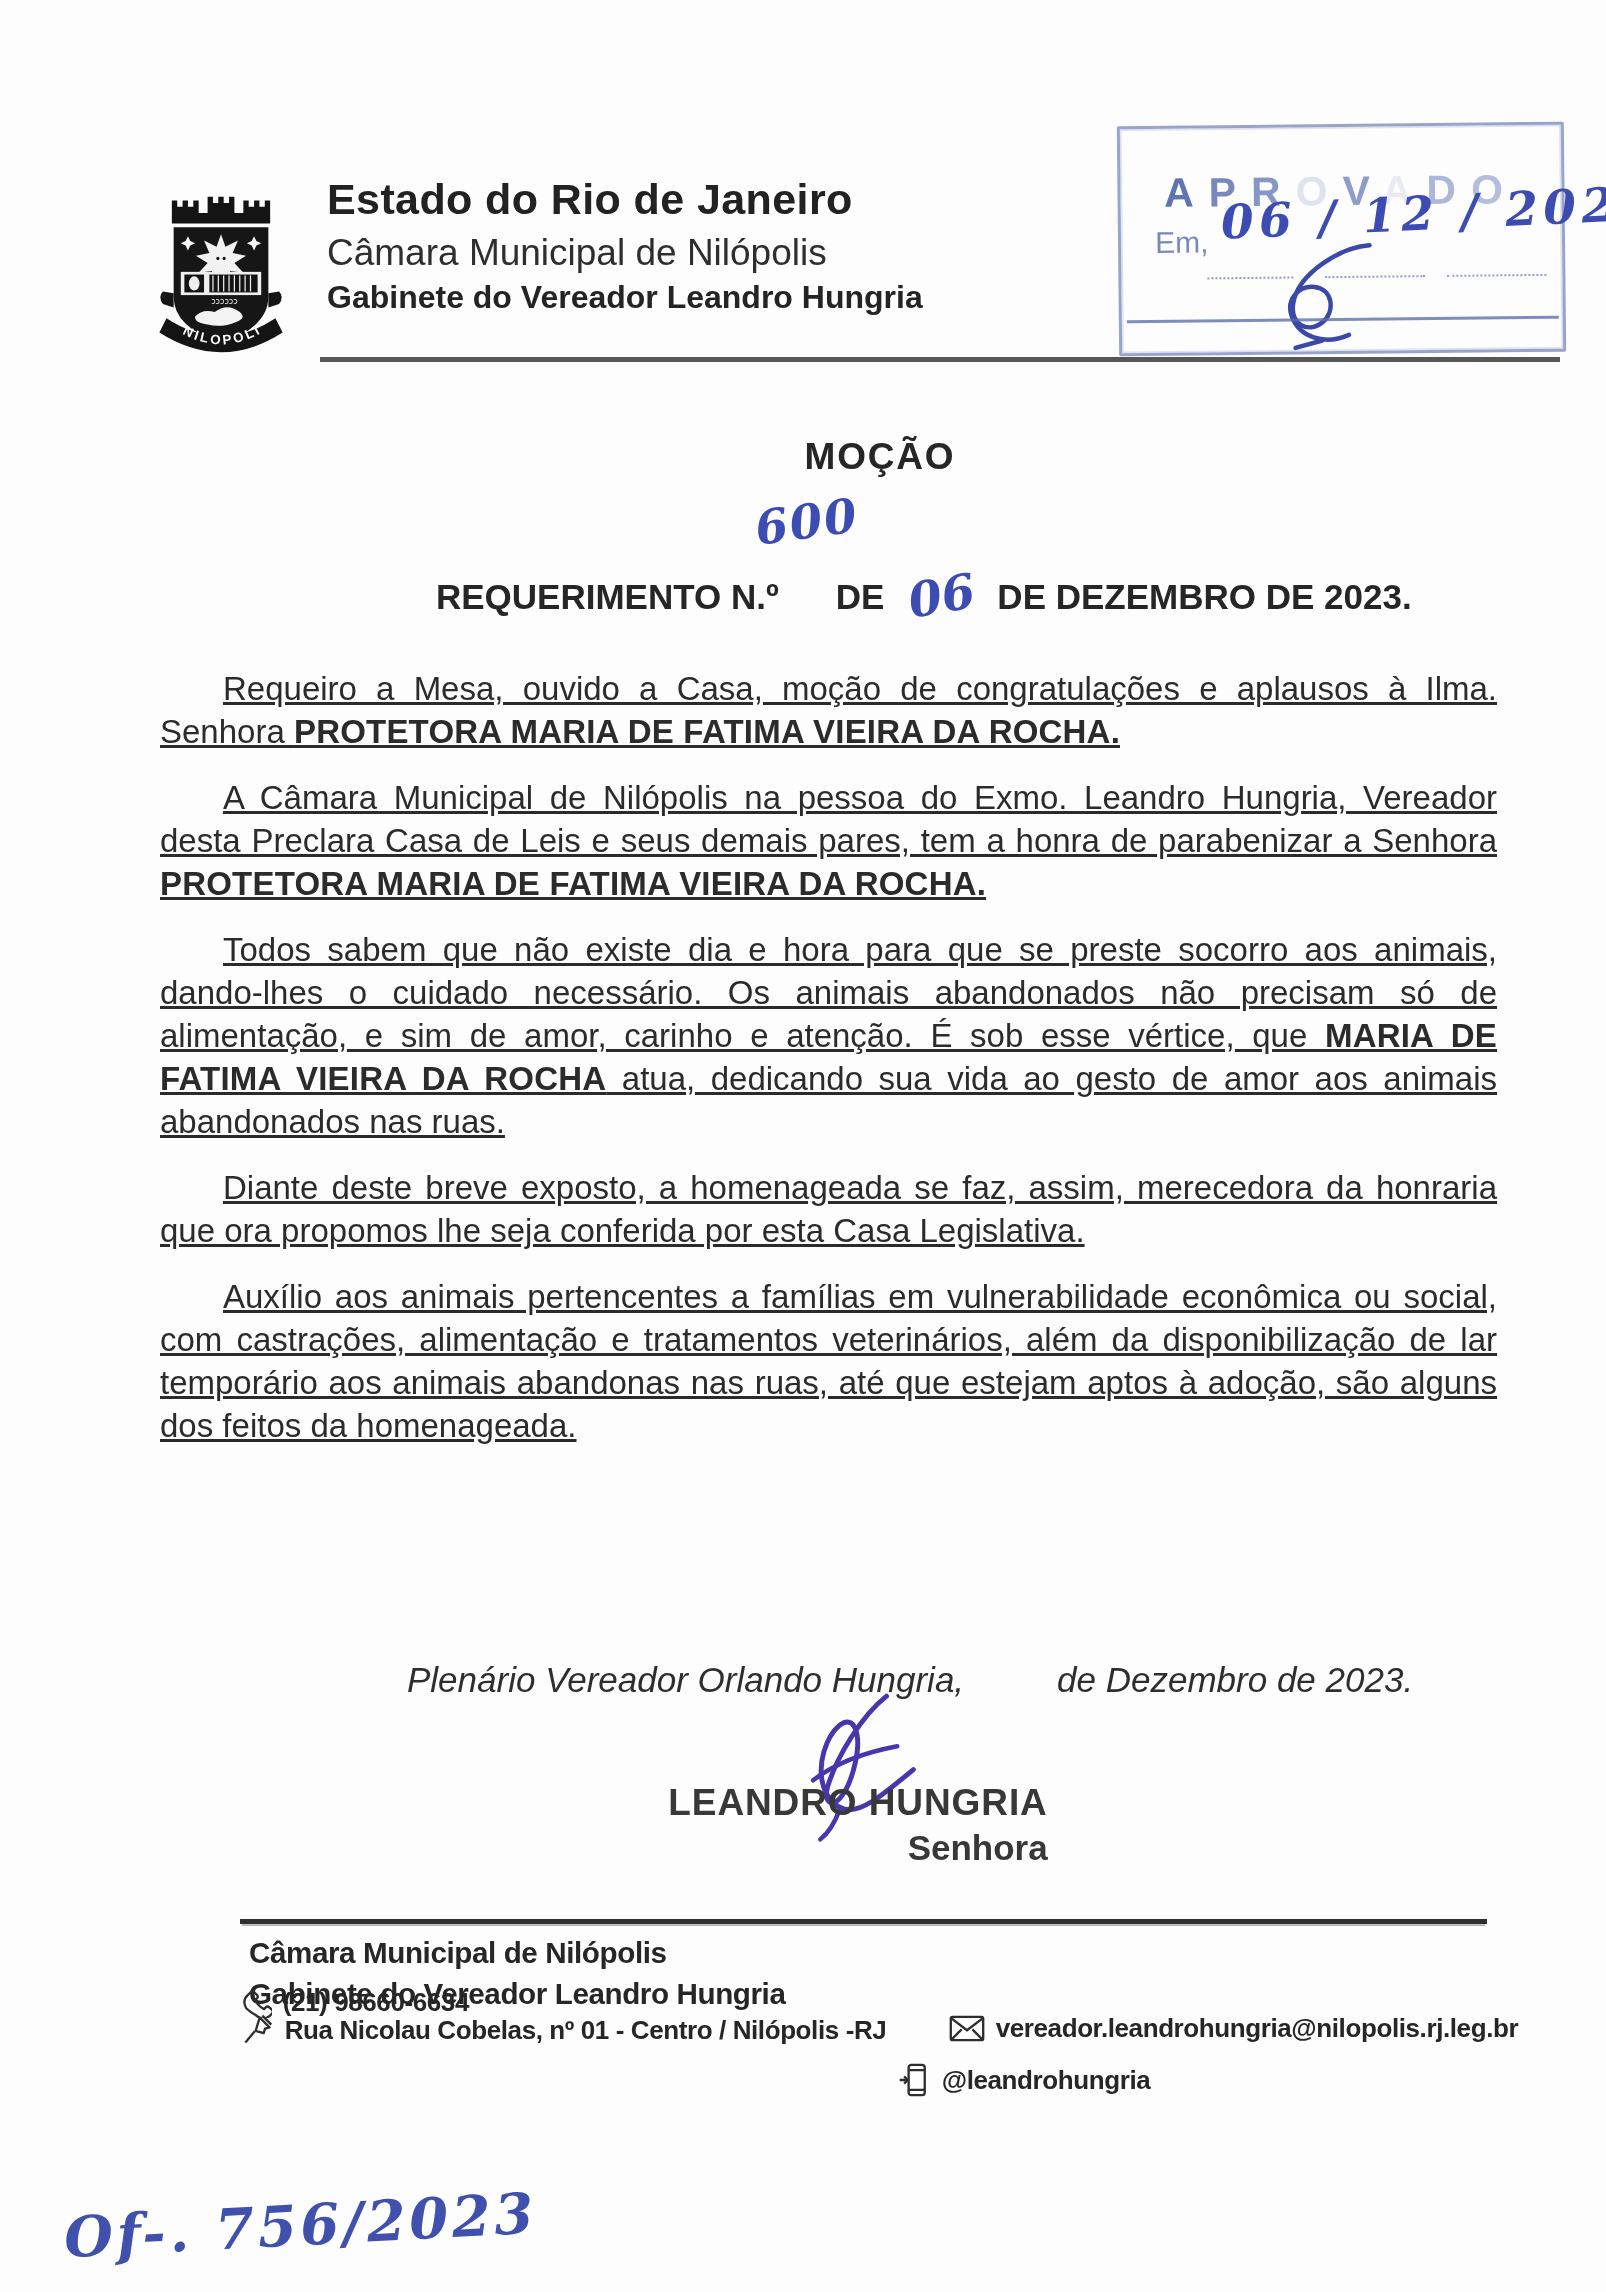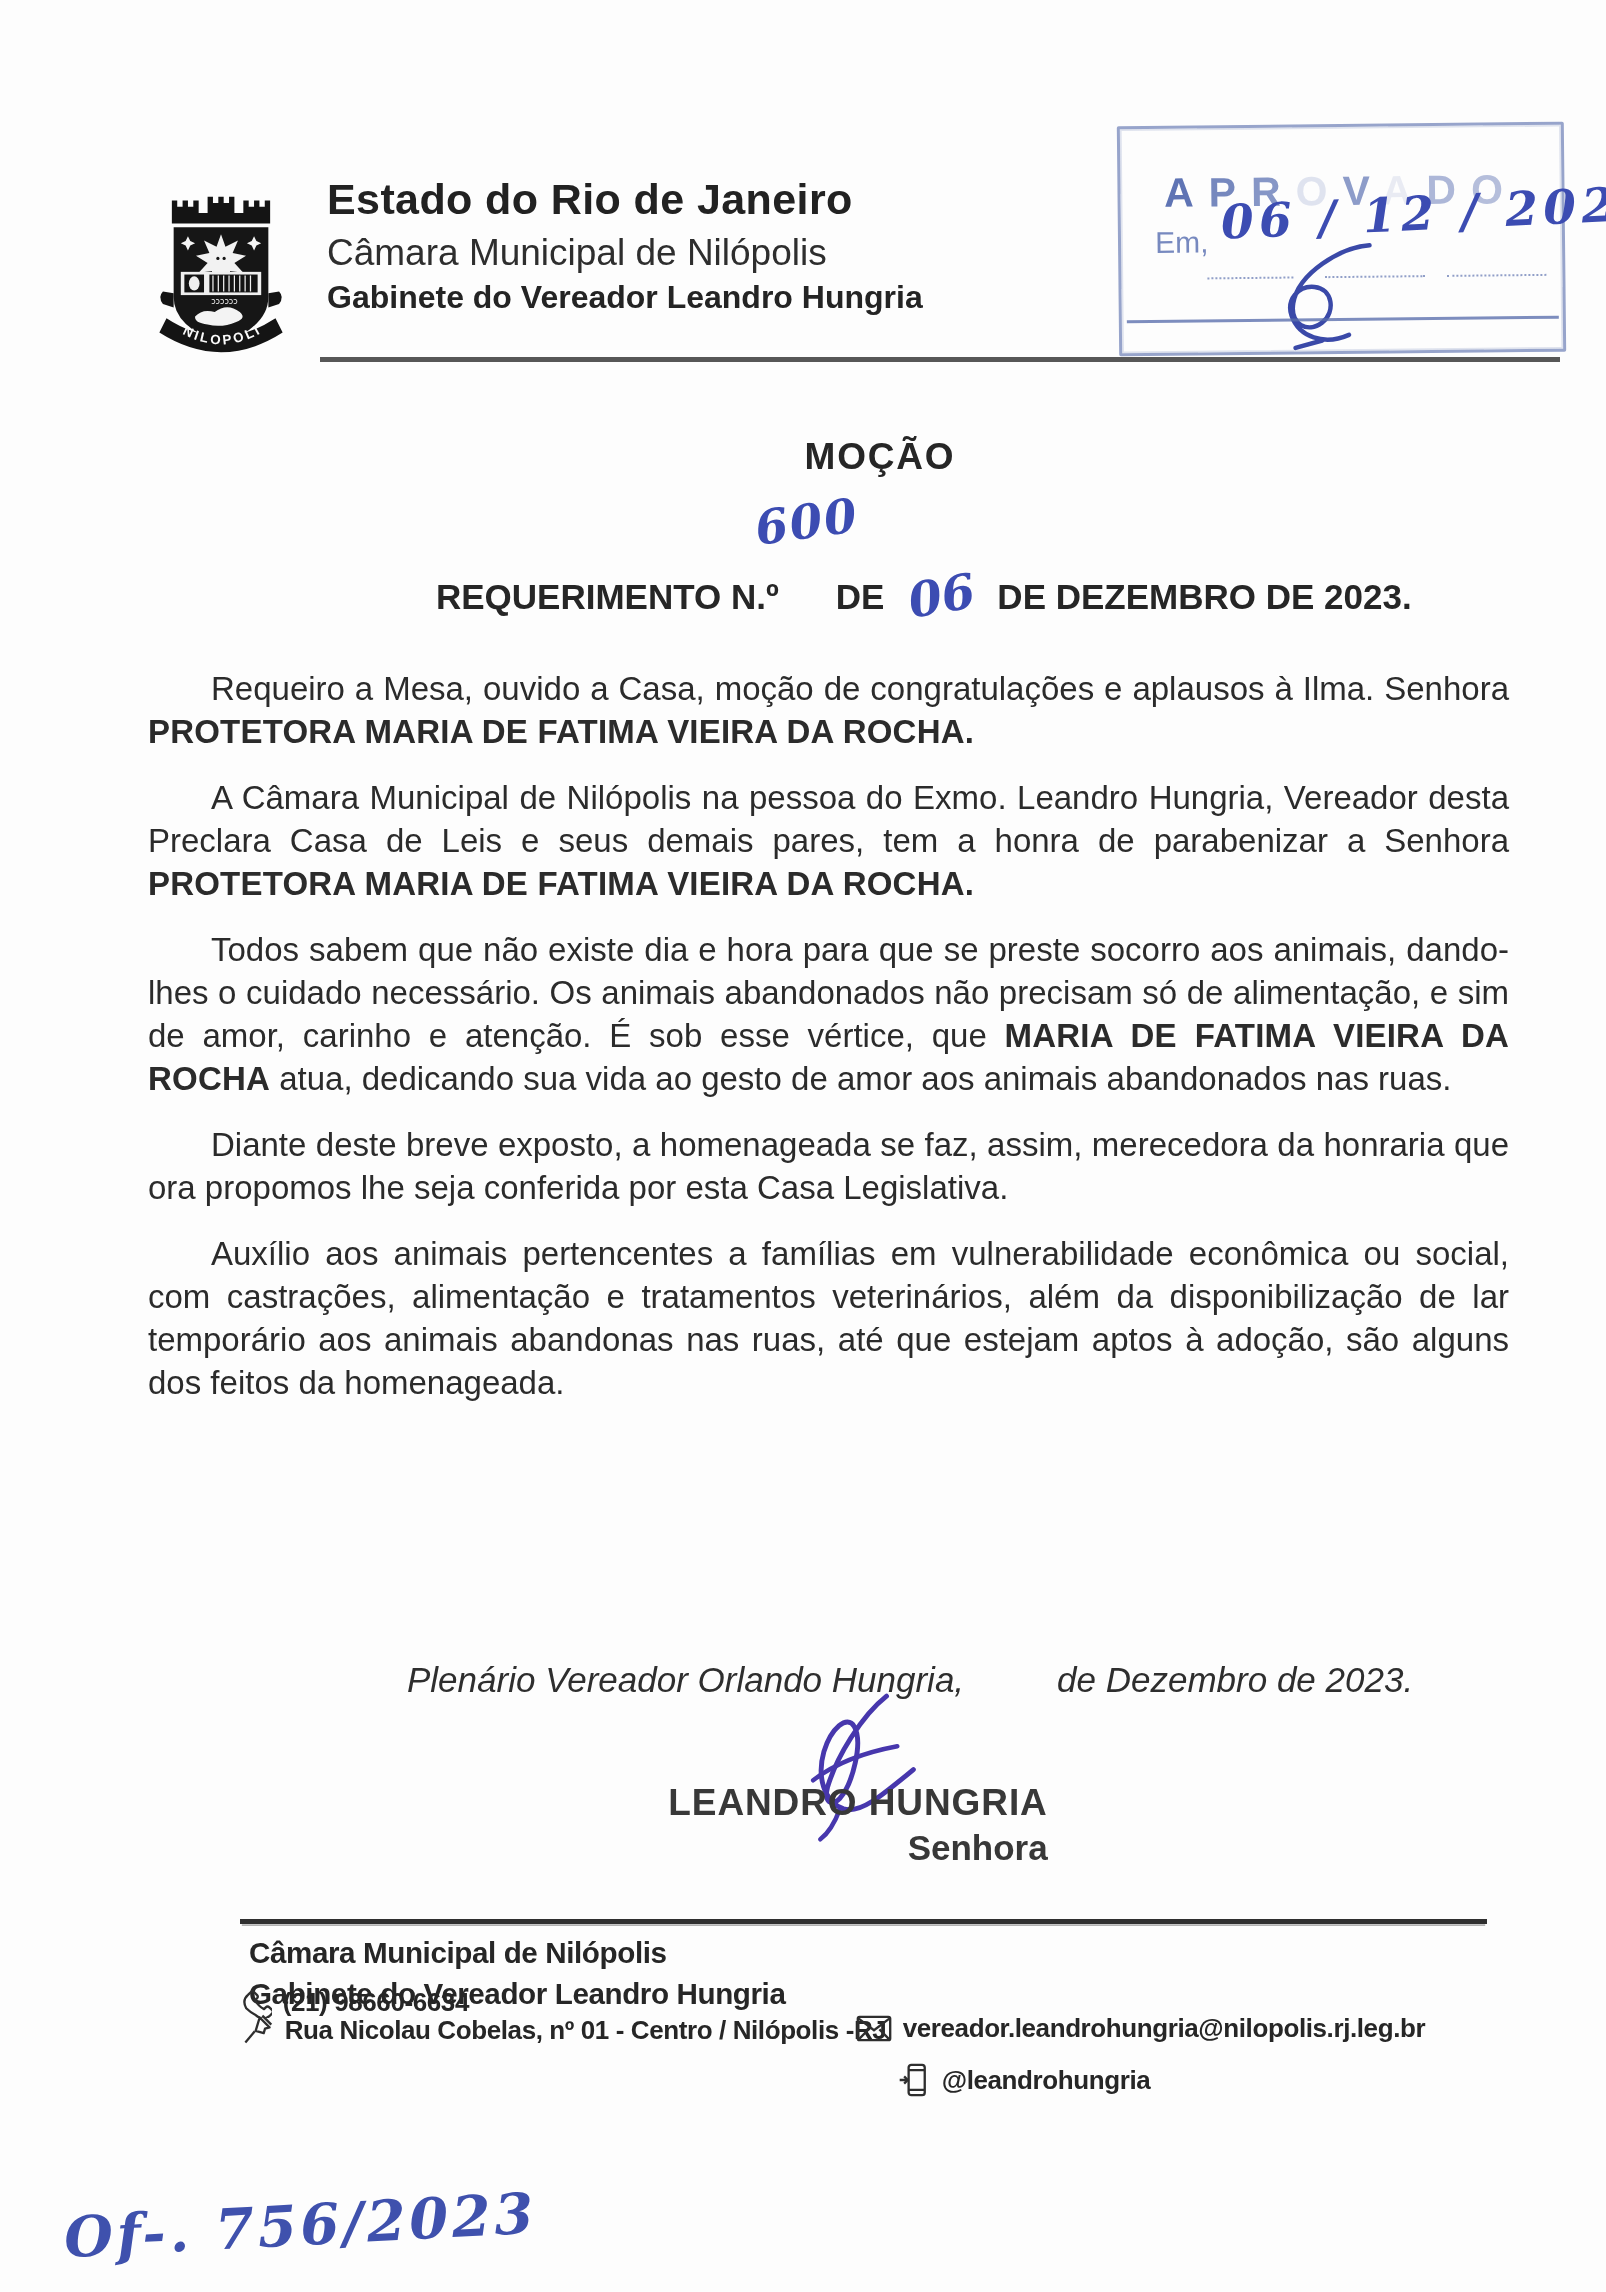--- a/index.html
+++ b/index.html
@@ -41,42 +41,42 @@
   .hand-number{position:absolute;left:755px;top:494px;font-size:47px;transform:rotate(-8deg);letter-spacing:1.8px;}
   .req-line{position:absolute;left:436px;top:564px;font-size:35px;font-weight:bold;
     color:#262626;white-space:nowrap;}
   .req-gap1{display:inline-block;width:57px;} .req-gap2{display:inline-block;width:21.5px;}
   .hand-day{display:inline-block;font-size:48px;transform:rotate(-10deg) translateY(3.6px);
     font-weight:bold;width:70px;text-align:center;}
 
   
   .body-text{position:absolute;left:148px;top:667px;width:1361px;
     font-size:33px;line-height:43px;text-align:justify;color:#2b2b2b;}
-  .body-text p{margin:0 0 23px;text-indent:63px;}
+  .body-text p{margin:0 12px 23px;text-indent:63px;text-decoration:underline;}
   .body-text p:nth-child(5){margin-bottom:56px;}
   .body-text b{letter-spacing:0.2px;}
   .plenary{position:absolute;left:407px;top:1637px;font-size:35px;font-style:italic;
     color:#2e2e2e;white-space:nowrap;margin-top:23px;}
   .plenary .gap{display:inline-block;width:93px;}
 
   
   .sig-block{position:absolute;left:858px;top:1782px;transform:translateX(-50%);
     text-align:right;color:#383838;}
   .sig-name{font-size:37px;font-weight:bold;letter-spacing:0.9px;}
   .sig-role{font-size:35px;font-weight:bold;margin-top:3.6px;}
   .sig-flourish{position:absolute;left:772px;top:1687px;overflow:visible;}
 
   
   .foot-rule{position:absolute;left:240px;top:1919px;width:1247px;height:4.5px;background:#2f2f2f;
     box-shadow:0 3.6px 0 -1.8px rgba(47,47,47,.45);}
   .foot{font-weight:bold;color:#262626;letter-spacing:-0.4px;}
   .foot-l1{position:absolute;left:249px;top:1936px;font-size:29.6px;}
   .foot-l2{position:absolute;left:249px;top:1977px;font-size:29.6px;}
   .foot-row{position:absolute;display:flex;align-items:center;gap:10.7px;font-size:26px;}
-  .fr-addr{left:240px;top:2013px;text-align:right;} .fr-mail{left:856px;top:2013px;}
+  .fr-addr{left:240px;top:2013px;text-align:right;} .fr-mail{left:949px;top:2013px;}
   .fr-phone{left:240px;top:1986px;} .fr-social{left:897px;top:2062px;}
   .ficon{flex:0 0 auto;display:block;}
 
   
   .annotation{position:absolute;left:64px;top:2192px;font-size:56px;color:#3f51ad;
     transform:rotate(-3deg);letter-spacing:3.6px;}
 </style>
 </head>
 <body>
 

